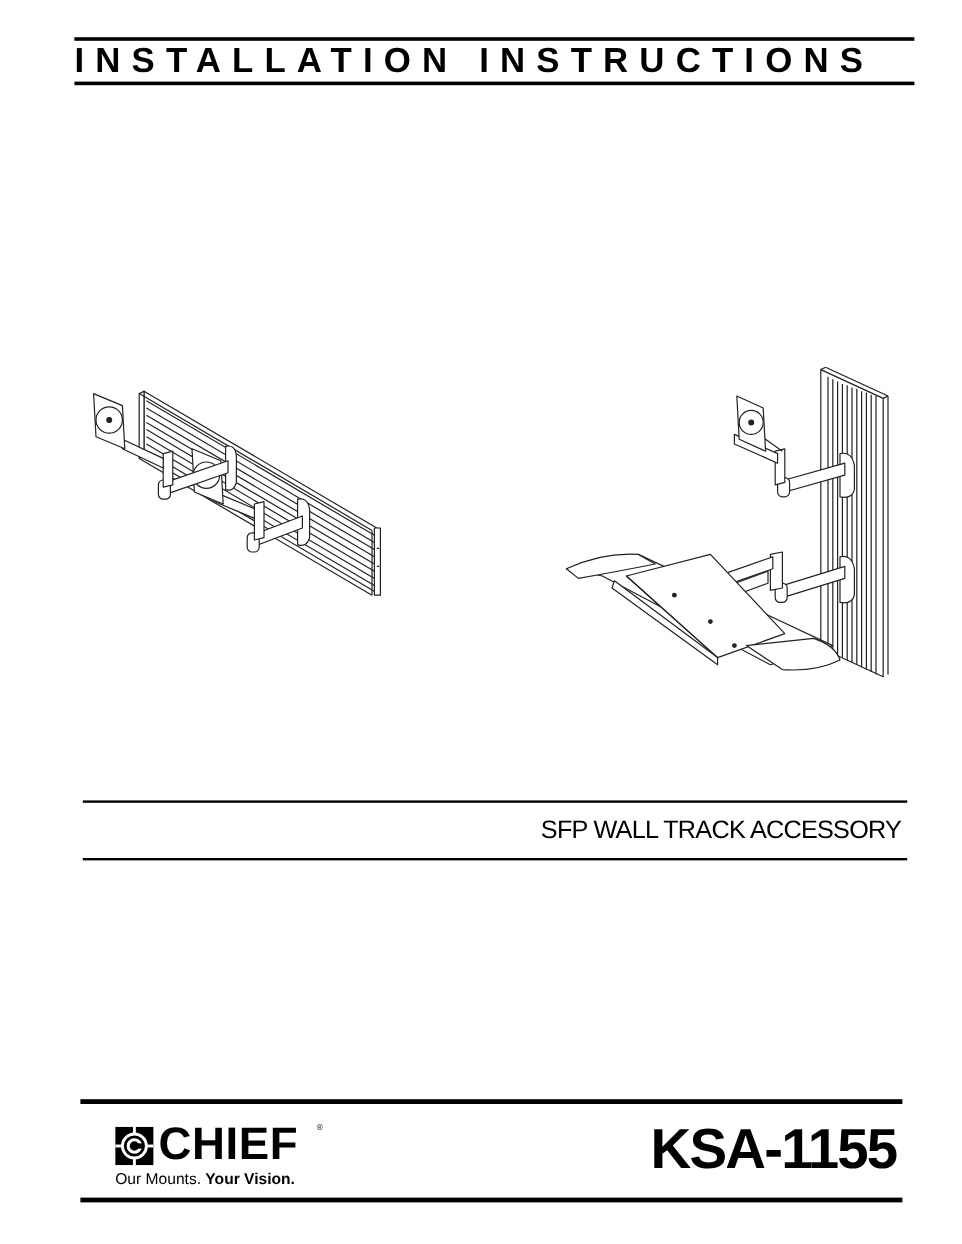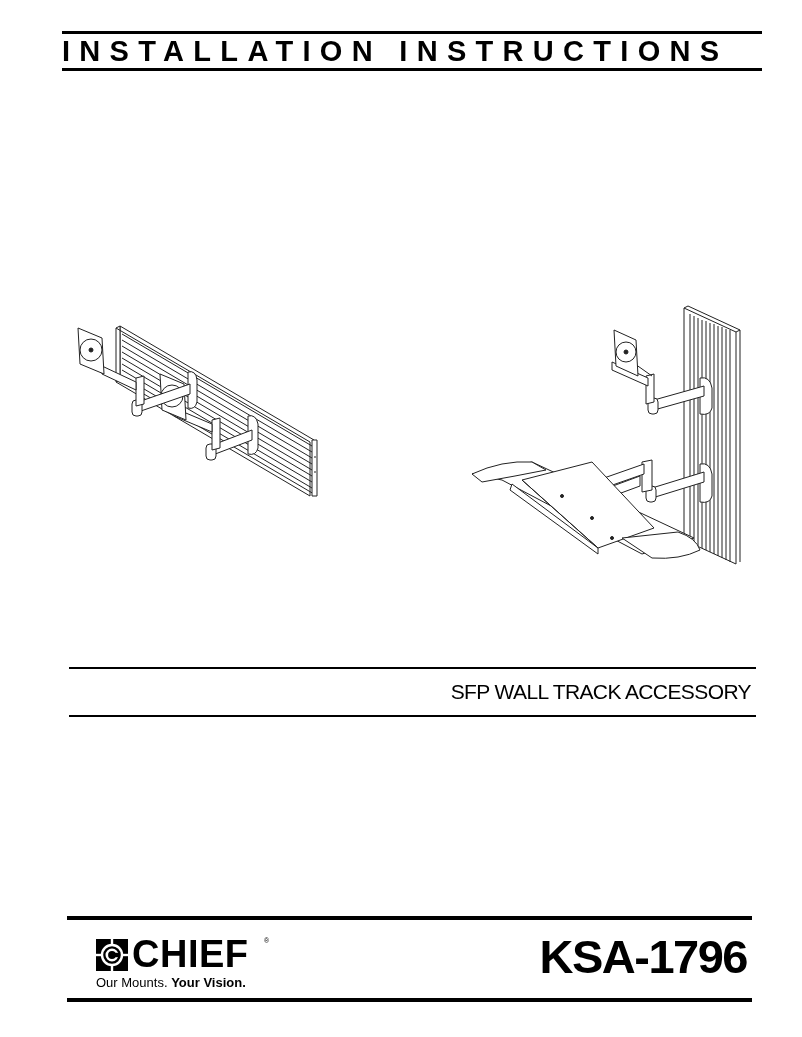--- a/index.html
+++ b/index.html
@@ -143,15 +143,15 @@
       <circle cx="16" cy="16" r="10" fill="none" stroke="#fff" stroke-width="2.4"></circle>
       <circle cx="16" cy="16" r="5.2" fill="none" stroke="#fff" stroke-width="2.6"></circle>
       <rect x="17" y="13.8" width="6" height="4.4" fill="#000"></rect>
     </svg>
   </div>
   <span class="logo-word">CHIEF</span>
   <span class="logo-reg">®</span>
   <div class="logo-tag"><span>Our Mounts. </span><span class="b">Your Vision.</span></div>
 </div>
 
-<div class="model">KSA-1796</div>
+<div class="model">KSA-1155</div>
 
 <div class="rule" style="left:67px; top:998px; width:685px; height:3.5px;"></div>
 
 </body></html>

